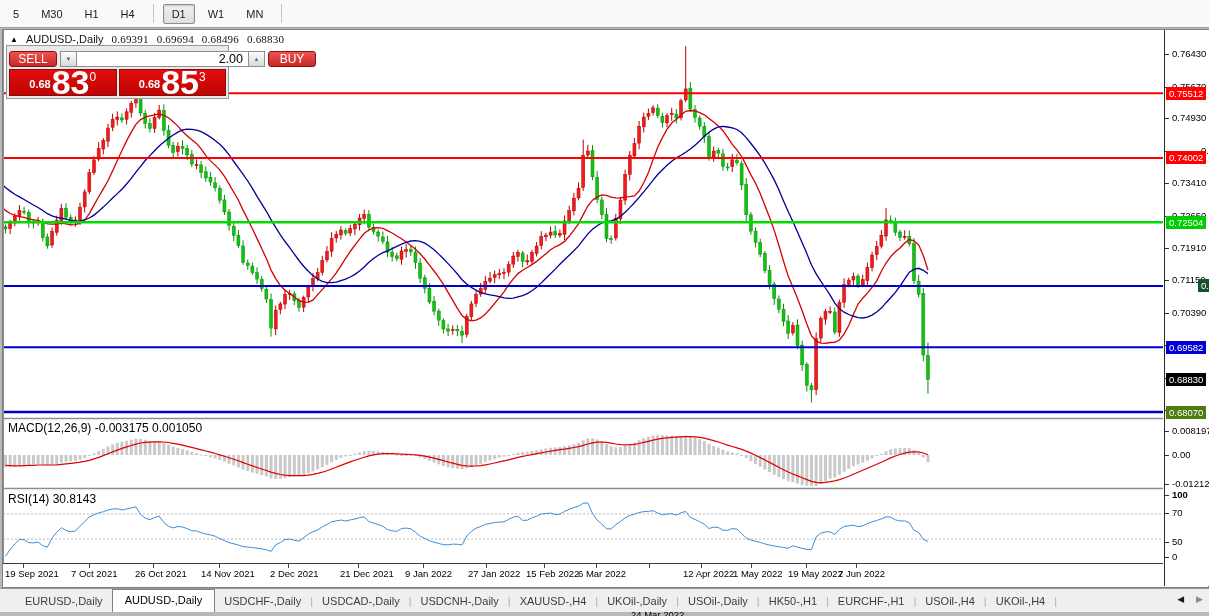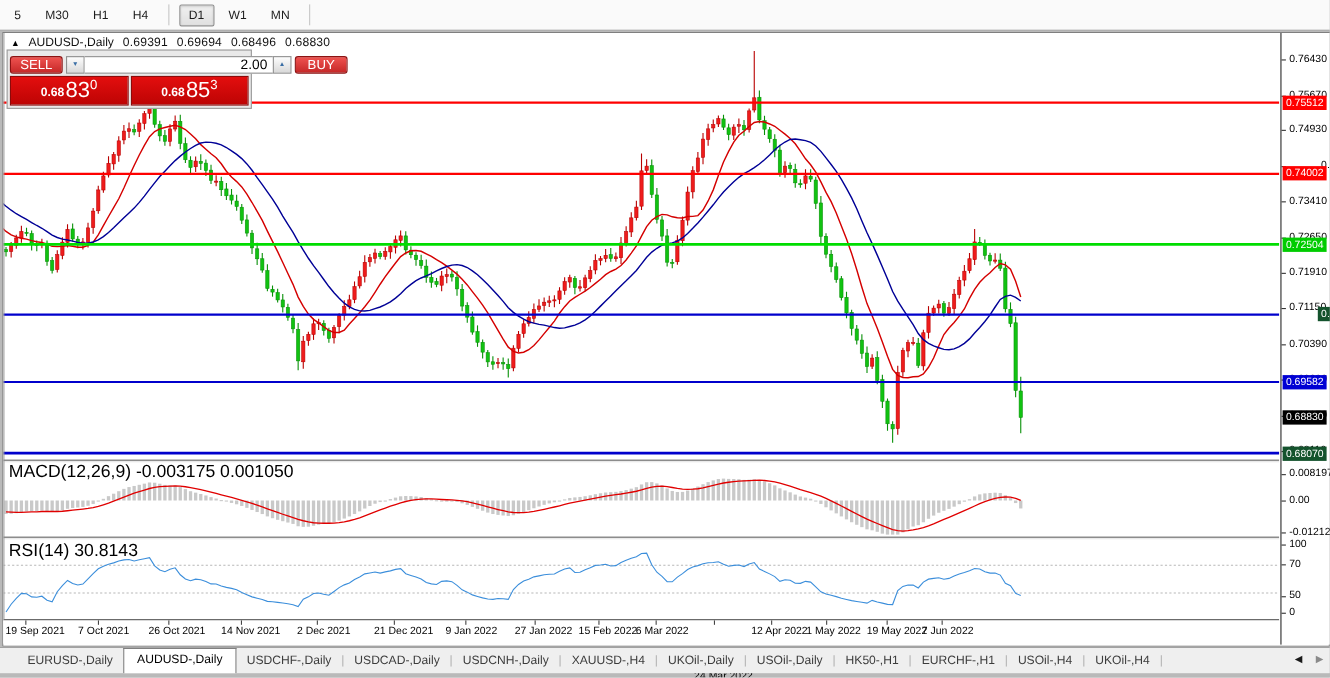--- a/index.html
+++ b/index.html
@@ -11,37 +11,37 @@
   .tf-btn{font-size:11px;color:#1c1c1c;padding:3px 8px;margin:0 2px;border:1px solid transparent;border-radius:2px;cursor:default;}
   .tf-btn.selected{background:linear-gradient(#f0f0f0,#e0e0e0);border-color:#8e8e8e;box-shadow:inset 0 1px 2px rgba(0,0,0,.18);}
   .tf-sep{width:1px;height:19px;background:#c6c6c6;margin:0 7px;}
 
   
   .chart-window{position:absolute;left:2px;top:29px;width:1205px;height:557px;background:#ffffff;border:1px solid #7f7f7f;}
   .chart-svg{position:absolute;left:3px;top:30px;}
 
   .chart-title{position:absolute;left:10px;top:33px;font-size:11px;color:#111;z-index:5;display:flex;gap:8px;align-items:center;white-space:nowrap;}
   .chart-title .tri{font-size:8px;color:#000;}
-  .chart-title .num{letter-spacing:.2px;}
+  .chart-title .num{letter-spacing:.2px;font-family:Liberation Serif, serif;}
 
   
   .trade-panel{position:absolute;left:6px;top:45px;width:223px;z-index:6;background:#e9e9e9;border:1px solid #9a9a9a;padding:2px;box-sizing:border-box;}
   .tp-row1{display:flex;align-items:flex-end;height:19px;margin-bottom:2px;}
   .tp-btn{flex:0 0 46px;color:#fff;font-size:12px;display:flex;align-items:center;justify-content:center;border:1px solid #8c1212;border-radius:3px;background:linear-gradient(#ef5350,#c62828);cursor:pointer;}
   .tp-spin{flex:1;display:flex;margin:0 3px;}
   .tp-spin-btn{width:15px;background:linear-gradient(#fdfdfd,#d9d9d9);border:1px solid #8f8f8f;display:flex;align-items:center;justify-content:center;font-size:6px;color:#3a6ea5;cursor:pointer;}
   .tp-input{flex:1;border:1px solid #8f8f8f;border-left:none;border-right:none;font-size:12.5px;text-align:right;padding:0 5px;font-family:"Liberation Sans",sans-serif;background:#fff;min-width:0;}
   .tp-row2{display:flex;height:27px;gap:2px;}
   .tile{flex:1;background:linear-gradient(#e30e0e,#bd0404);border:1px solid #8c0a0a;color:#fff;display:flex;align-items:flex-end;justify-content:center;padding:0 2px 1px 2px;position:relative;}
   .tile .small{font-size:11px;font-weight:bold;margin-right:1px;line-height:20px;}
-  .tile .big{font-size:20px;line-height:24px;font-weight:400;}
+  .tile .big{font-size:34px;line-height:24px;font-weight:700;}
   .tile .sup{font-size:12px;line-height:12px;position:relative;top:-11px;}
 
   
-  .ind-label{position:absolute;font-size:16px;color:#000;z-index:4;white-space:nowrap;}
+  .ind-label{position:absolute;font-size:12px;color:#000;z-index:4;white-space:nowrap;}
 
   
   .axis-col{position:absolute;left:1164px;top:30px;width:45px;height:556px;background:#fff;border-left:1px solid #2a2a2a;z-index:3;box-sizing:border-box;}
   .tick-label{position:absolute;left:7px;font-size:9.5px;color:#000;white-space:nowrap;}
   .tick-dash{position:absolute;left:0;width:4px;height:1px;background:#333;}
   .chip{position:absolute;left:1px;height:13px;line-height:13px;font-size:9.5px;color:#fff;padding:0 3px;white-space:nowrap;z-index:4;}
 
   
   .date-row{position:absolute;left:3px;top:564px;width:1160px;height:21px;background:#fff;z-index:2;}
   .date-label{position:absolute;top:4px;font-size:9.5px;color:#000;white-space:nowrap;}
@@ -778,33 +778,33 @@
       <div class="tick-label" style="top: 341.769px;">0.68870</div>
       <div class="tick-dash" style="top: 380.317px;"></div>
       <div class="tick-label" style="top: 374.317px;">0.68110</div>
       <div class="tick-dash" style="top: 401px;"></div>
       <div class="tick-label" style="top: 395px;">0.008197</div>
       <div class="tick-dash" style="top: 425px;"></div>
       <div class="tick-label" style="top: 419px;">0.00</div>
       <div class="tick-dash" style="top: 454px;"></div>
       <div class="tick-label" style="top: 448px;">-0.012123</div>
       <div class="tick-dash" style="top: 465px;"></div>
-      <div class="tick-label" style="top: 459px;">100</div>
+      <div class="tick-label" style="top: 459px; font-weight: bold;">100</div>
       <div class="tick-dash" style="top: 483px;"></div>
       <div class="tick-label" style="top: 477px;">70</div>
       <div class="tick-dash" style="top: 512px;"></div>
       <div class="tick-label" style="top: 506px;">50</div>
       <div class="tick-dash" style="top: 527px;"></div>
       <div class="tick-label" style="top: 521px;">0</div>
       <div class="chip" style="top: 56.8148px; background: rgb(255, 0, 0);">0.75512</div>
       <div class="chip" style="top: 121.483px; background: rgb(255, 0, 0);">0.74002</div>
       <div class="chip" style="top: 185.637px; background: rgb(0, 204, 0);">0.72504</div>
       <div class="chip" style="top: 249.491px; background: #14532d; margin-left: 32px;">0.71013</div>
       <div class="chip" style="top: 310.776px; background: rgb(0, 0, 212);">0.69582</div>
-      <div class="chip" style="top: 375.53px; background: #14532d;">0.68070</div>
+      <div class="chip" style="top: 375.53px; background: #4d7c0f;">0.68070</div>
       <div class="chip" style="top: 342.982px; background: rgb(0, 0, 0);">0.68830</div>
     </div>
 
   <div class="date-row" id="dateRow">
       <div class="date-tick" style="left: 20px;"></div>
       <div class="date-label" style="left: 2px;">19 Sep 2021</div>
       <div class="date-tick" style="left: 86px;"></div>
       <div class="date-label" style="left: 68px;">7 Oct 2021</div>
       <div class="date-tick" style="left: 150px;"></div>
       <div class="date-label" style="left: 132px;">26 Oct 2021</div>

